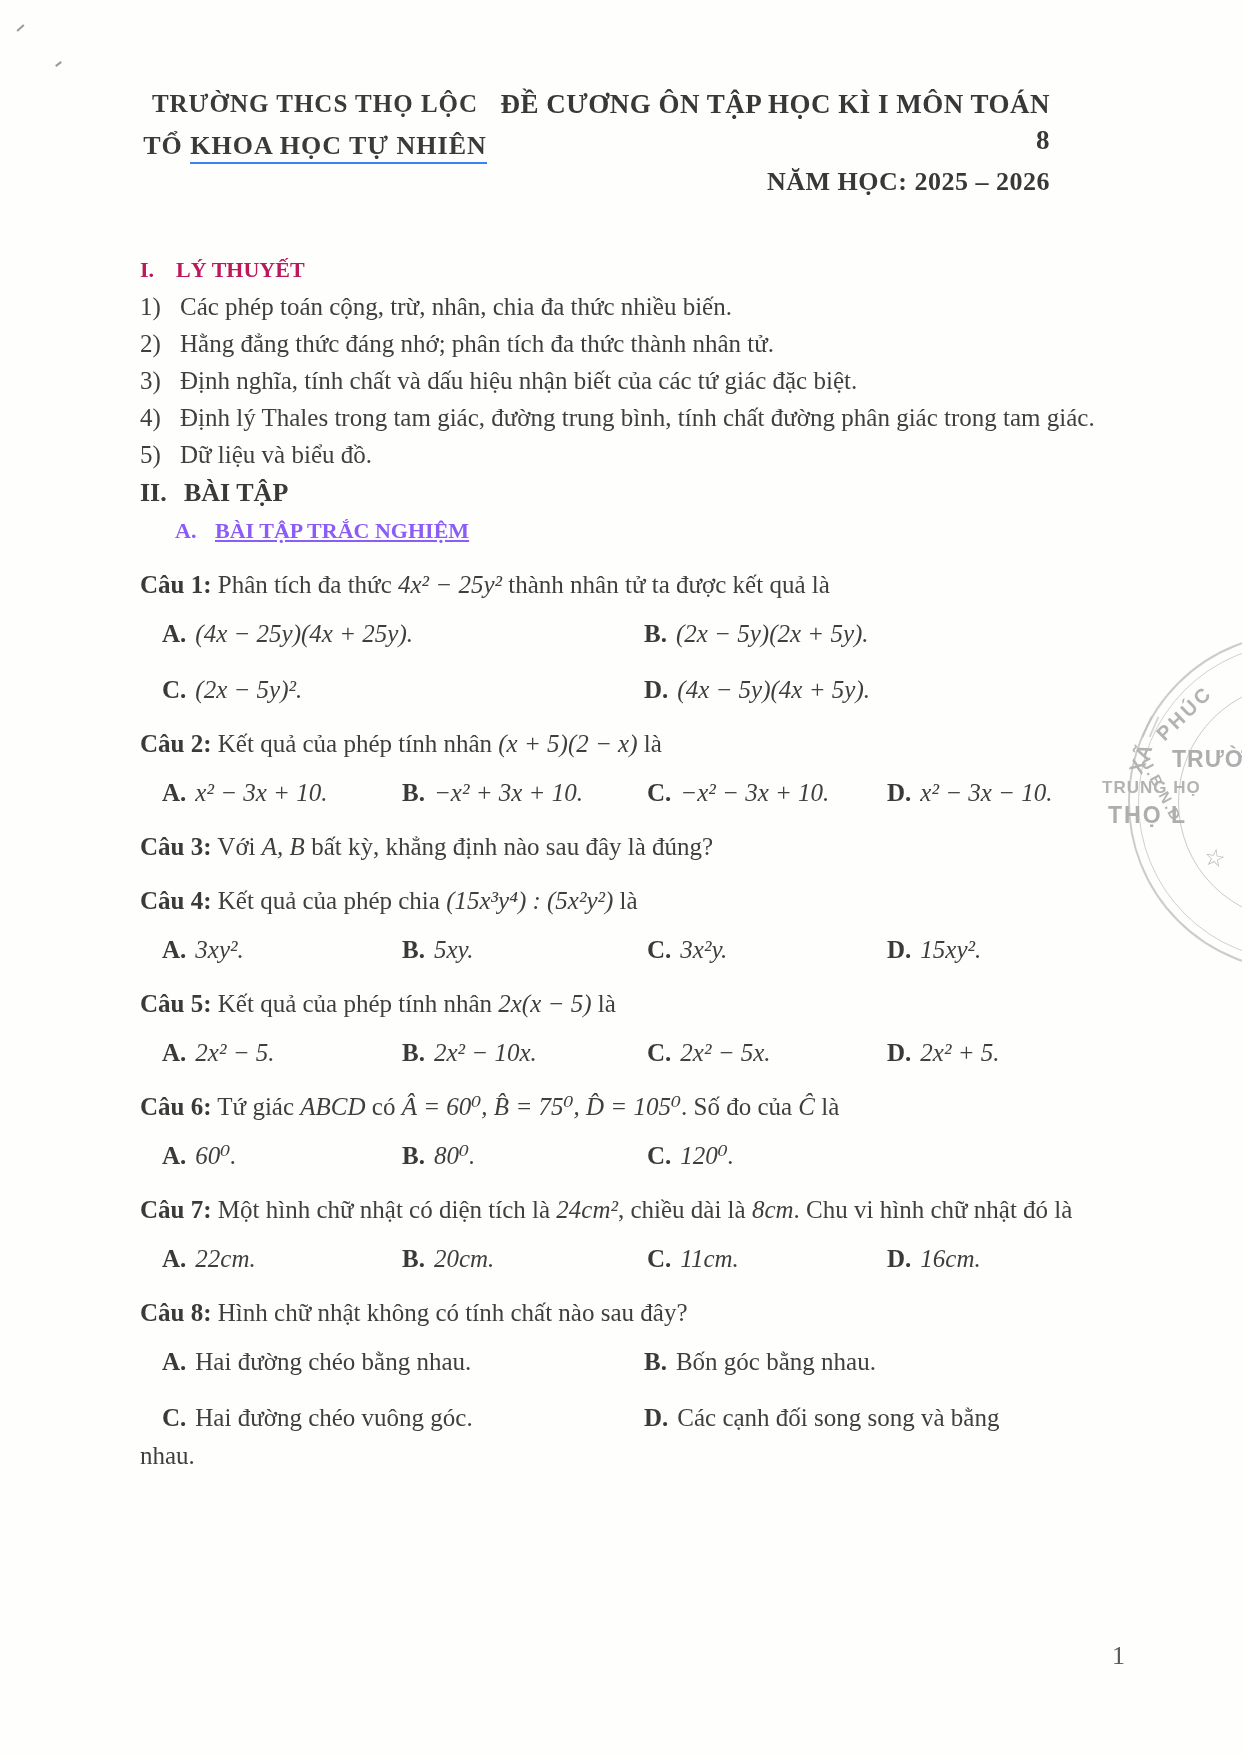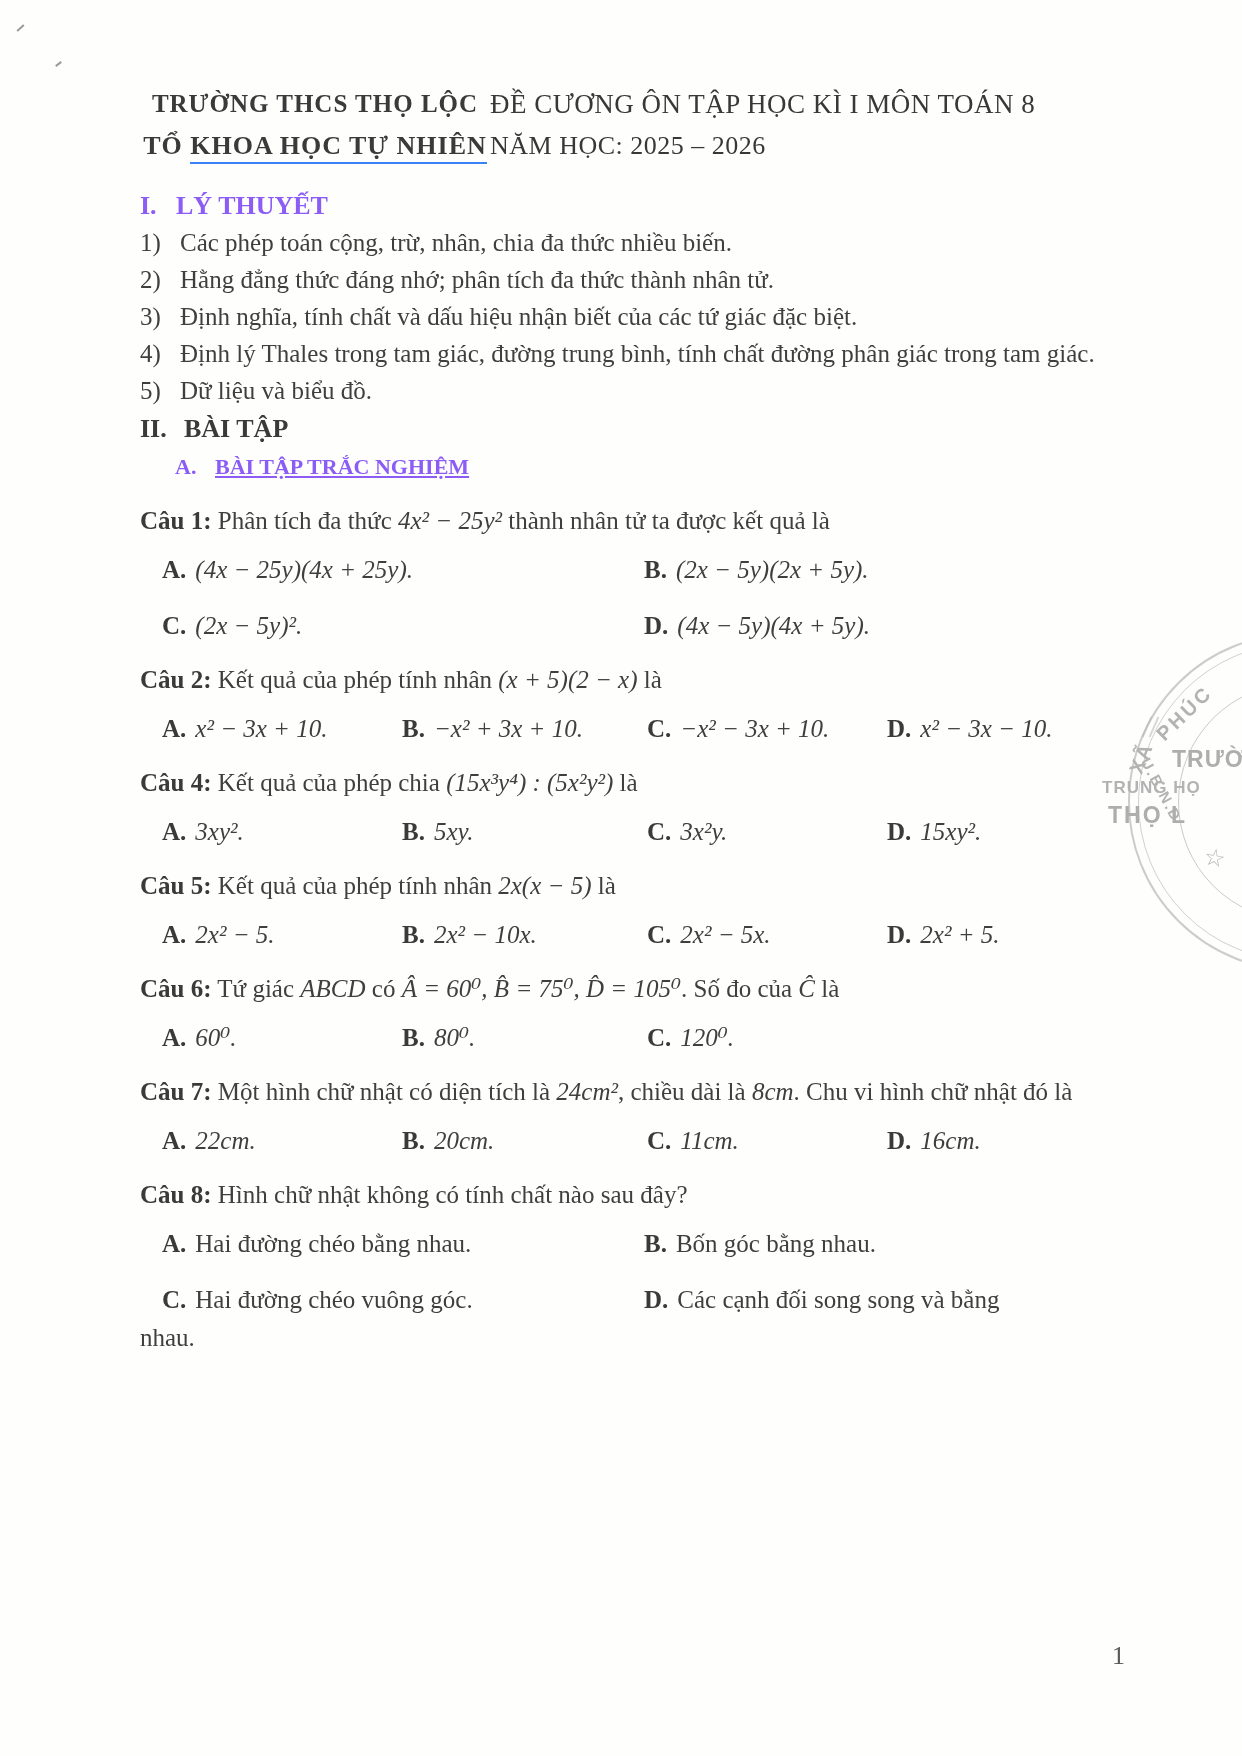--- a/index.html
+++ b/index.html
@@ -10,26 +10,26 @@
     color:#3f3f3f; font-size:25px; line-height:36px;
   }
   .content{padding:86px 88px 0 140px;}
 
   
   .hdr{display:flex; align-items:flex-start;}
   .hdr-left{width:350px; text-align:center; font-weight:bold; color:#3a3a3a;}
   .hdr-left .l1{font-size:25px; letter-spacing:1px;}
   .hdr-left .l2{font-size:26px; margin-top:6px; letter-spacing:1px;}
   .und{border-bottom:2px solid #3b82f6; padding-bottom:2px;}
-  .hdr-right{width:560px; text-align:left; font-weight:normal; color:#383838;}
+  .hdr-right{width:560px; text-align:right; font-weight:bold; color:#383838;}
   .hdr-right .t1{font-size:27px; letter-spacing:0.5px;}
   .hdr-right .t2{font-size:26px; margin-top:6px; letter-spacing:0.5px;}
 
   
-  .h-theory{margin-top:24px; font-weight:bold; color:#8b5cf6; font-size:26px;}
+  .h-theory{margin-top:52px; font-weight:bold; color:#be185d; font-size:22px;}
   .h-theory .rn{display:inline-block; min-width:36px;}
   .theory-item{line-height:37px;}
   .theory-item .num{display:inline-block; min-width:40px;}
   .h-ex{margin-top:2px; font-weight:bold; color:#3a3a3a; font-size:26px;}
   .h-ex .rn{display:inline-block; min-width:44px;}
   .h-sub{margin-top:2px; padding-left:35px; font-weight:bold; color:#8b5cf6; font-size:22px;text-decoration:underline;}
   .h-sub .rn{display:inline-block; min-width:40px;}
 
   
   .q{margin-top:18px;}
@@ -112,20 +112,21 @@
       <p class="q-line"><b class="q-label">Câu 2:</b><span> Kết quả của phép tính nhân </span><i class="m">(x + 5)(2 − x)</i><span> là</span></p>
       <div class="opts opts4">
         <div class="opt"><b class="ol">A.</b><span class="m">x² − 3x + 10.</span></div>
         <div class="opt"><b class="ol">B.</b><span class="m">−x² + 3x + 10.</span></div>
         <div class="opt"><b class="ol">C.</b><span class="m">−x² − 3x + 10.</span></div>
         <div class="opt"><b class="ol">D.</b><span class="m">x² − 3x − 10.</span></div>
       </div>
     </div>
 
     <div class="q">
+      <p class="q-line"><b class="q-label">Câu 3:</b><span> Với </span><i class="m">A, B</i><span> bất kỳ, khẳng định nào sau đây là đúng?</span></p>
     </div>
 
     <div class="q">
       <p class="q-line"><b class="q-label">Câu 4:</b><span> Kết quả của phép chia </span><i class="m">(15x³y⁴) : (5x²y²)</i><span> là</span></p>
       <div class="opts opts4">
         <div class="opt"><b class="ol">A.</b><span class="m">3xy².</span></div>
         <div class="opt"><b class="ol">B.</b><span class="m">5xy.</span></div>
         <div class="opt"><b class="ol">C.</b><span class="m">3x²y.</span></div>
         <div class="opt"><b class="ol">D.</b><span class="m">15xy².</span></div>
       </div>

